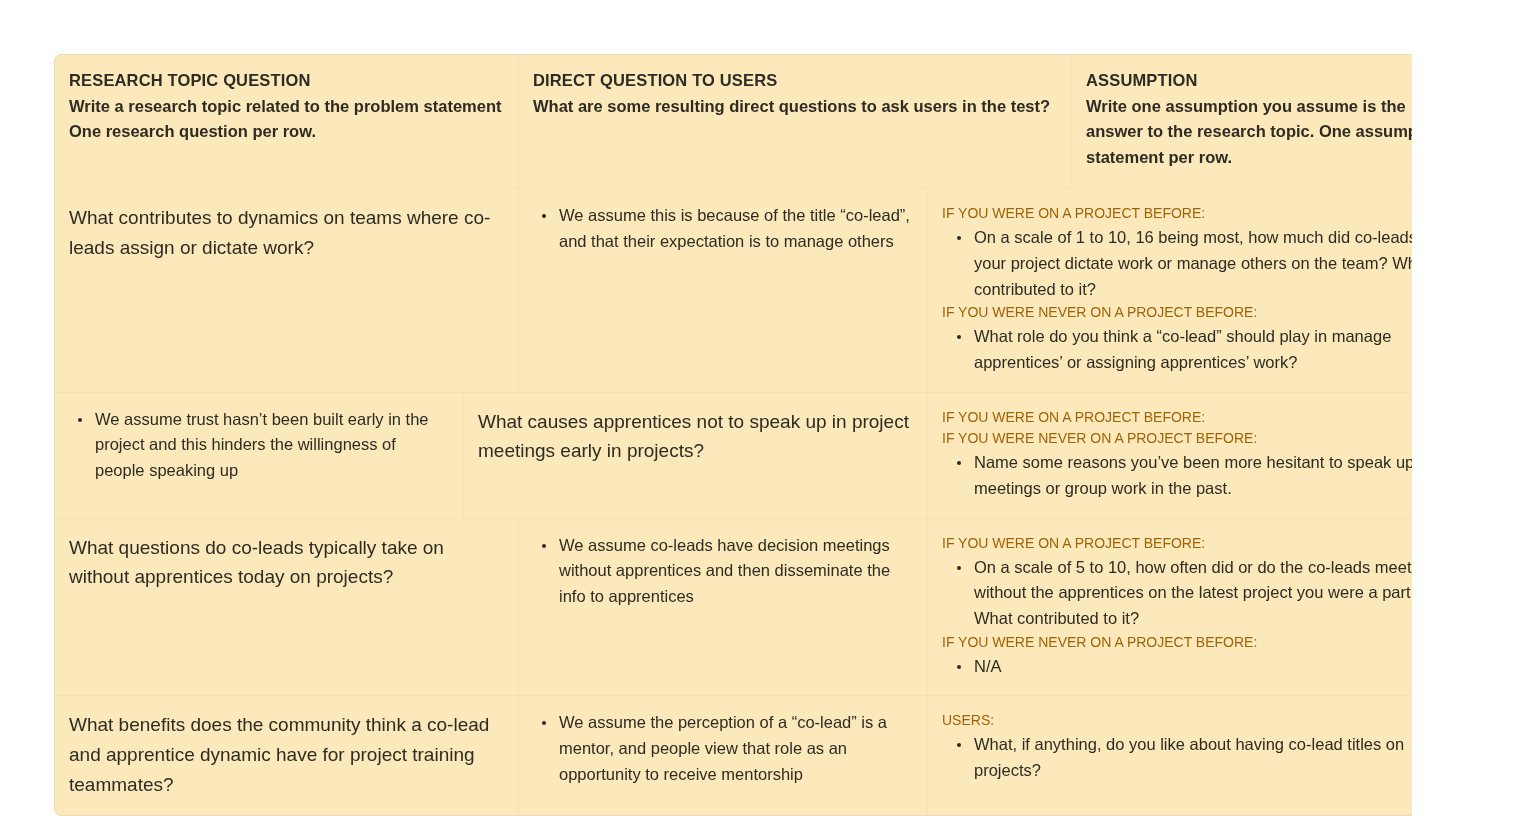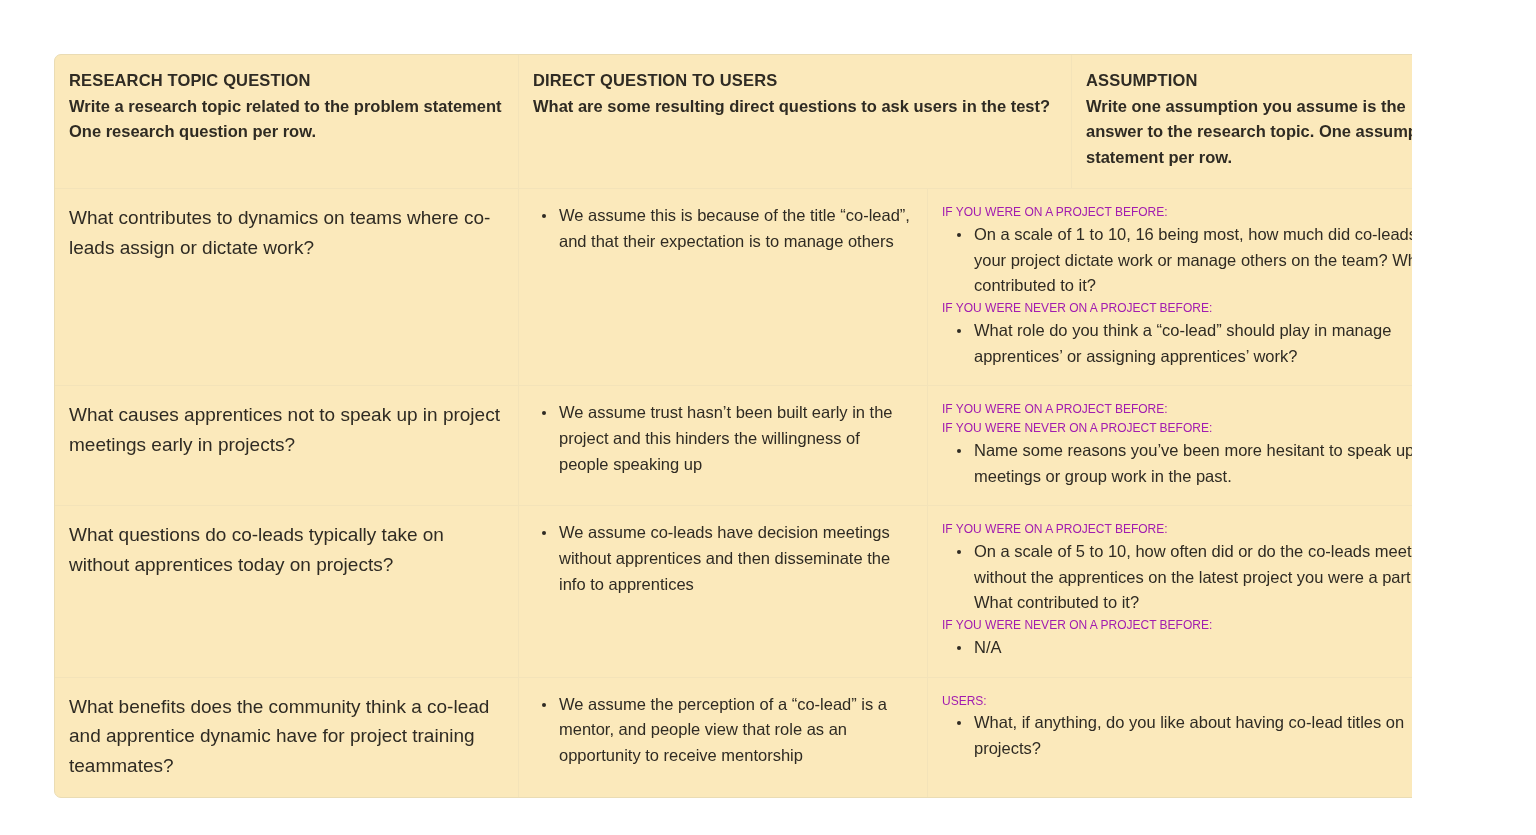--- a/index.html
+++ b/index.html
@@ -108,24 +108,24 @@
     position: absolute;
     left: 9px;
     top: 11px;
     width: 4px;
     height: 4px;
     border-radius: 50%;
     background: #2f2b23;
   }
 
   .section-label {
-    font-size: 12px;
-    font-weight: 400;
-    line-height: 1.56;
-    color: #a21caf;
+    font-size: 14px;
+    font-weight: 400;
+    line-height: 1.56;
+    color: #a16207;
   }
 
   .section-block + .section-block { margin-top: 0; }
 
   .q-sublist {
     list-style: none;
     margin: 0;
     padding: 0;
   }
 
@@ -188,27 +188,27 @@
             </div>
             <div class="section-block">
               <div class="section-label">IF YOU WERE NEVER ON A PROJECT BEFORE:</div>
               <ul class="q-sublist">
                 <li>What role do you think a “co-lead” should play in manage apprentices’ or assigning apprentices’ work?</li>
               </ul>
             </div>
           </div>
         </div>
         <div class="row body-row">
+          <div class="cell col-2">
+            <ul class="bullets">
+              <li>We assume trust hasn’t been built early in the project and this hinders the willingness of people speaking up</li>
+            </ul>
+          </div>
           <div class="cell col-1">
             <div class="plain-text">What causes apprentices not to speak up in project meetings early in projects?</div>
-          </div>
-          <div class="cell col-2">
-            <ul class="bullets">
-              <li>We assume trust hasn’t been built early in the project and this hinders the willingness of people speaking up</li>
-            </ul>
           </div>
           <div class="cell col-3">
             <div class="section-block">
               <div class="section-label">IF YOU WERE ON A PROJECT BEFORE:</div>
             </div>
             <div class="section-block">
               <div class="section-label">IF YOU WERE NEVER ON A PROJECT BEFORE:</div>
               <ul class="q-sublist">
                 <li>Name some reasons you’ve been more hesitant to speak up in meetings or group work in the past.</li>
               </ul>

